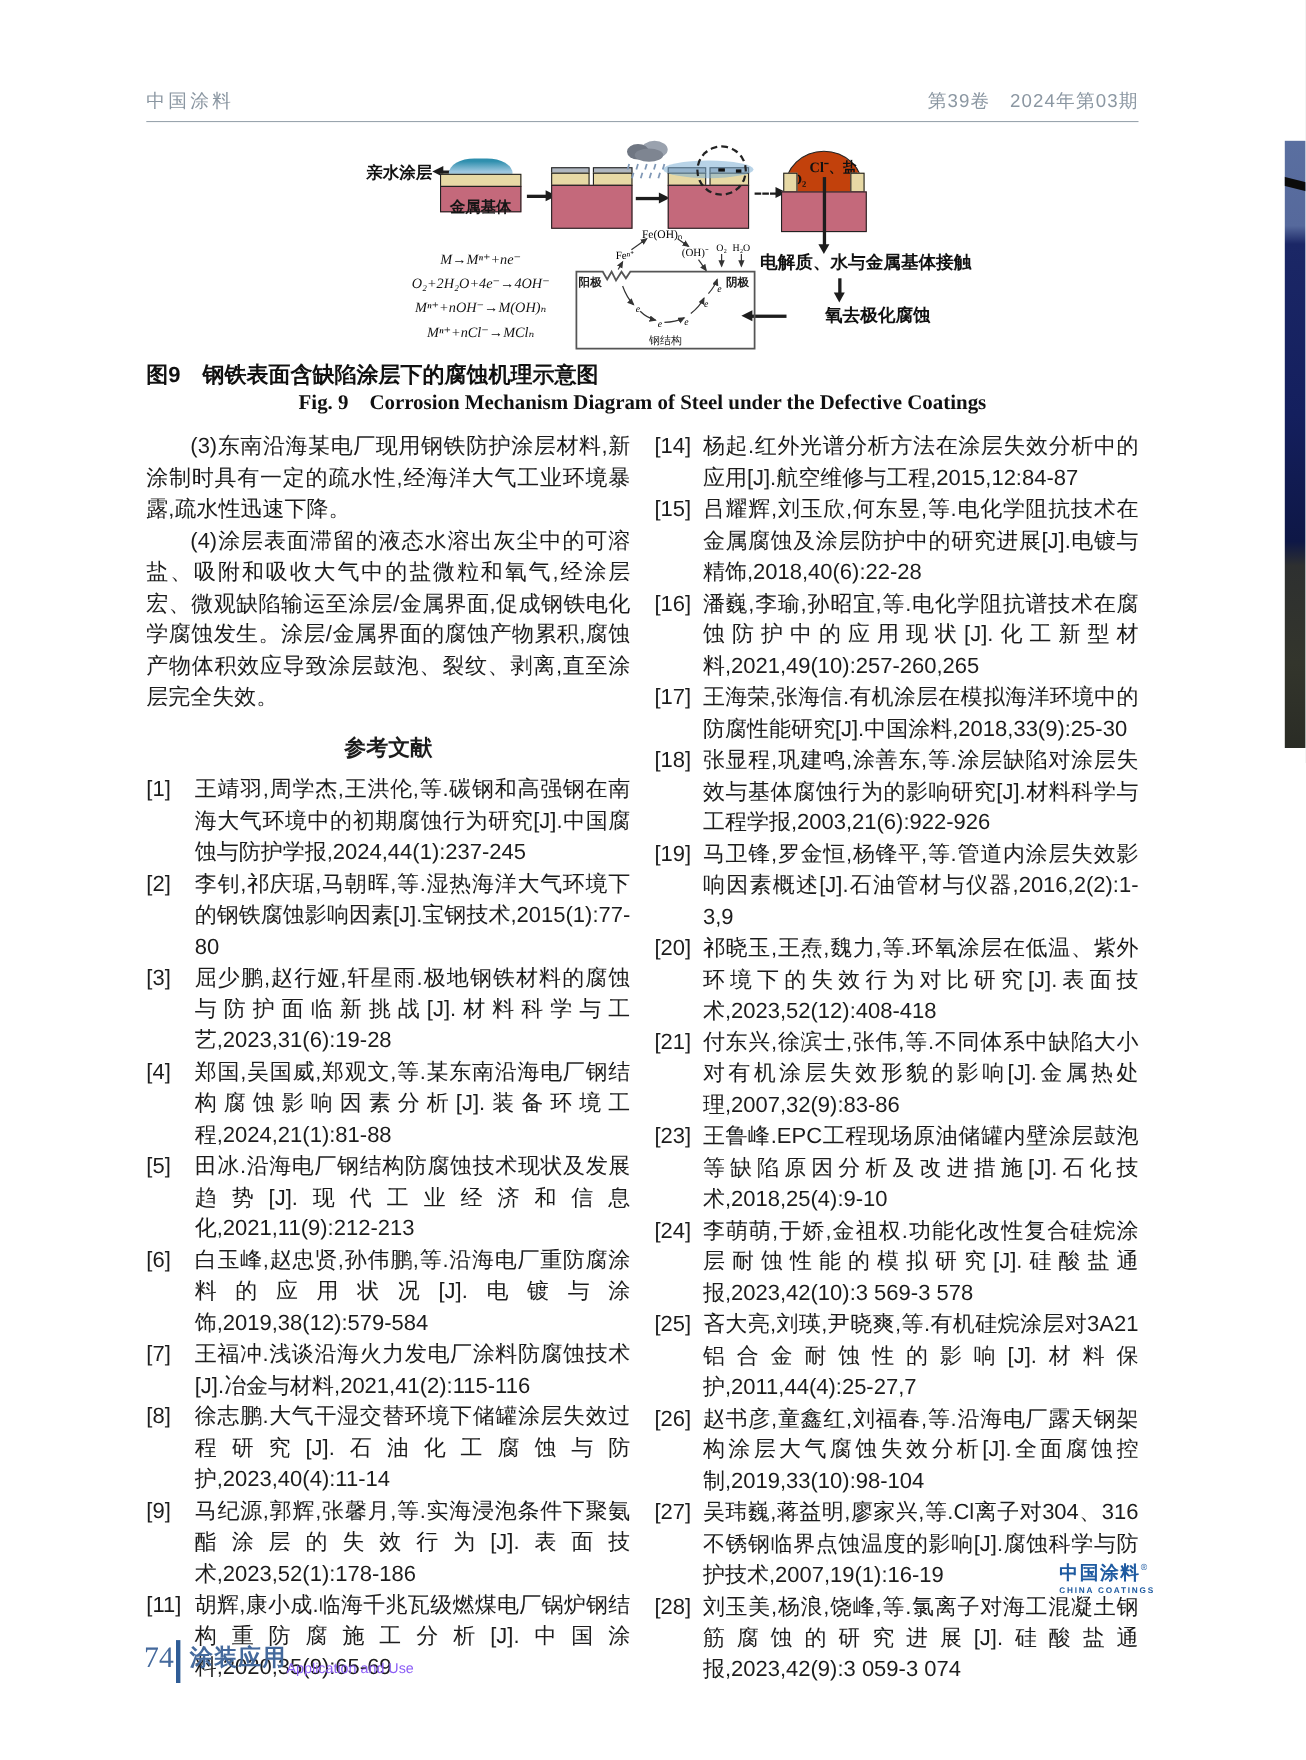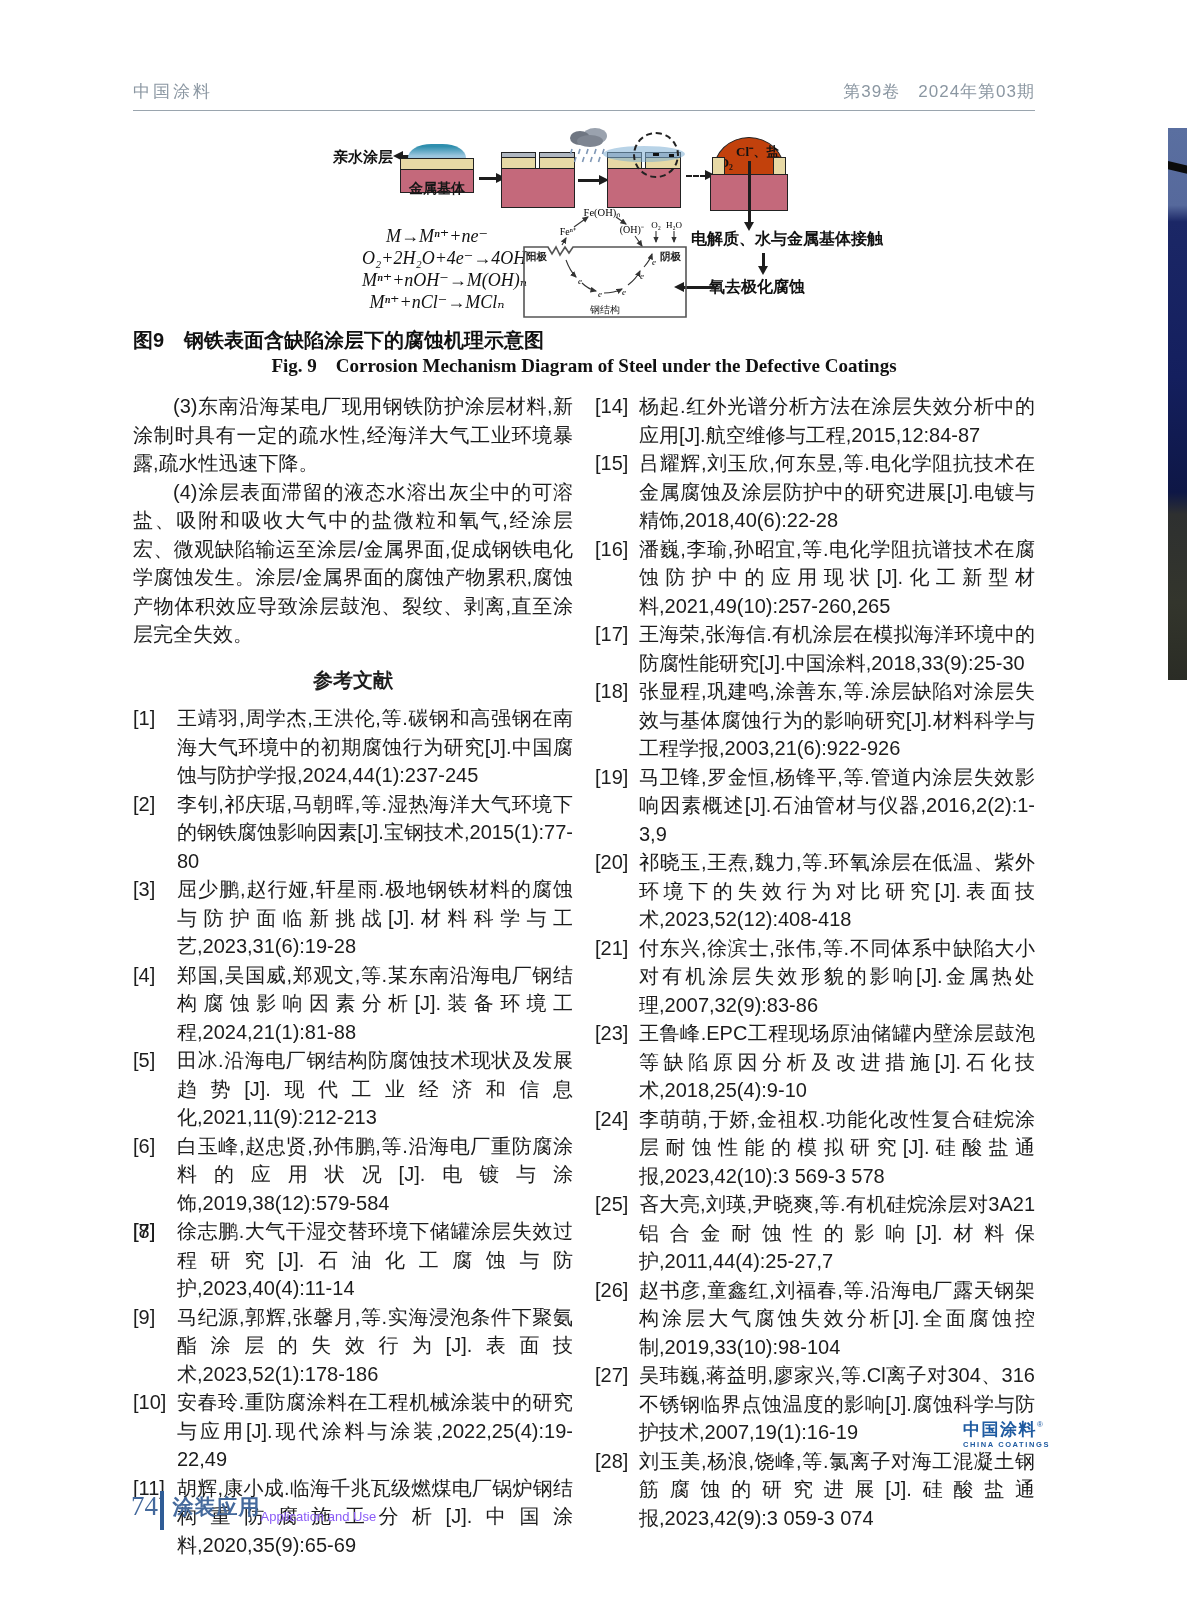--- a/index.html
+++ b/index.html
@@ -35,21 +35,21 @@
                 border-top:5.5px solid transparent;border-bottom:5.5px solid transparent;}
   .harrow.toleft:after{right:auto;left:-9px;border-left:none;border-right:10px solid #1d1d1d;}
   .dasharrow{position:absolute;height:0;border-top:2.5px dashed #1d1d1d;}
   .dasharrow:after{content:"";position:absolute;right:-9px;top:-7px;border-left:10px solid #1d1d1d;
                 border-top:5.5px solid transparent;border-bottom:5.5px solid transparent;}
   .varrow{position:absolute;width:2.5px;background:#1d1d1d;}
   .varrow:after{content:"";position:absolute;bottom:-8px;left:-4.2px;border-top:9px solid #1d1d1d;
                 border-left:5.5px solid transparent;border-right:5.5px solid transparent;}
   .formulas{position:absolute;left:192px;top:94px;width:150px;text-align:center;
             font-family:"Liberation Serif","DejaVu Serif",serif;font-style:italic;
-            font-size:18px;line-height:22px;color:#111;}
+            font-size:13px;line-height:22px;color:#111;}
   .figtext{position:absolute;font-size:16px;font-weight:bold;color:#111;white-space:nowrap;}
 
   
   .cap-zh{position:absolute;left:133px;right:152px;top:327px;
           font-size:20px;font-weight:bold;color:#111;}
   .cap-en{position:absolute;left:133px;right:152px;top:353px;text-align:center;
           font-family:"Liberation Serif","DejaVu Serif",serif;font-weight:bold;font-size:19px;color:#111;}
 
   
   .cols{position:absolute;left:133px;right:152px;top:392px;display:flex;gap:22px;}
@@ -153,21 +153,21 @@
         <span class="dl" style="left:5px;top:17px;">O₂</span>
       </div>
       <div class="coat" style="left:2px;top:20px;width:13px;height:18px;"></div>
       <div class="coat" style="left:63px;top:20px;width:13px;height:18px;"></div>
       <div class="substrate" style="left:0;top:37px;width:78px;height:37px;"></div>
       <div class="varrow" style="left:38px;top:24px;height:62px;"></div>
     </div>
 
     <div class="figtext" style="left:521px;top:98px;">电解质、水与金属基体接触</div>
     <div class="varrow" style="left:592px;top:122px;height:14px;"></div>
-    <div class="figtext" style="left:539px;top:146px;">氧去极化腐蚀</div>
+    <div class="figtext" style="left:580px;top:146px;">氧去极化腐蚀</div>
     <div class="harrow toleft" style="left:513px;top:155px;width:32px;"></div>
 
     <div class="formulas">
       <div>M→Mⁿ⁺+ne⁻</div>
       <div>O₂+2H₂O+4e⁻→4OH⁻</div>
       <div>Mⁿ⁺+nOH⁻→M(OH)ₙ</div>
       <div>Mⁿ⁺+nCl⁻→MClₙ</div>
     </div>
 
     <svg class="abs" style="left:352px;top:74px;" width="166" height="114" viewBox="0 0 166 114">
@@ -216,24 +216,23 @@
       <p class="para">(3)东南沿海某电厂现用钢铁防护涂层材料,新涂制时具有一定的疏水性,经海洋大气工业环境暴露,疏水性迅速下降。</p>
       <p class="para">(4)涂层表面滞留的液态水溶出灰尘中的可溶盐、吸附和吸收大气中的盐微粒和氧气,经涂层宏、微观缺陷输运至涂层/金属界面,促成钢铁电化学腐蚀发生。涂层/金属界面的腐蚀产物累积,腐蚀产物体积效应导致涂层鼓泡、裂纹、剥离,直至涂层完全失效。</p>
       <h3 class="refs-heading">参考文献</h3>
       <div id="refs-left">
           <div class="ref-item"><span class="ref-num">[1]</span><span>王靖羽,周学杰,王洪伦,等.碳钢和高强钢在南海大气环境中的初期腐蚀行为研究[J].中国腐蚀与防护学报,2024,44(1):237-245</span></div>
           <div class="ref-item"><span class="ref-num">[2]</span><span>李钊,祁庆琚,马朝晖,等.湿热海洋大气环境下的钢铁腐蚀影响因素[J].宝钢技术,2015(1):77-80</span></div>
           <div class="ref-item"><span class="ref-num">[3]</span><span>屈少鹏,赵行娅,轩星雨.极地钢铁材料的腐蚀与防护面临新挑战[J].材料科学与工艺,2023,31(6):19-28</span></div>
           <div class="ref-item"><span class="ref-num">[4]</span><span>郑国,吴国威,郑观文,等.某东南沿海电厂钢结构腐蚀影响因素分析[J].装备环境工程,2024,21(1):81-88</span></div>
           <div class="ref-item"><span class="ref-num">[5]</span><span>田冰.沿海电厂钢结构防腐蚀技术现状及发展趋势[J].现代工业经济和信息化,2021,11(9):212-213</span></div>
           <div class="ref-item"><span class="ref-num">[6]</span><span>白玉峰,赵忠贤,孙伟鹏,等.沿海电厂重防腐涂料的应用状况[J].电镀与涂饰,2019,38(12):579-584</span></div>
-          <div class="ref-item"><span class="ref-num">[7]</span></div>
+          <div class="ref-item"><span class="ref-num">[7]</span><span>王福冲.浅谈沿海火力发电厂涂料防腐蚀技术[J].冶金与材料,2021,41(2):115-116</span></div>
           <div class="ref-item"><span class="ref-num">[8]</span><span>徐志鹏.大气干湿交替环境下储罐涂层失效过程研究[J].石油化工腐蚀与防护,2023,40(4):11-14</span></div>
           <div class="ref-item"><span class="ref-num">[9]</span><span>马纪源,郭辉,张馨月,等.实海浸泡条件下聚氨酯涂层的失效行为[J].表面技术,2023,52(1):178-186</span></div>
-          <div class="ref-item"><span class="ref-num">[10]</span><span>安春玲.重防腐涂料在工程机械涂装中的研究与应用[J].现代涂料与涂装,2022,25(4):19-22,49</span></div>
           <div class="ref-item"><span class="ref-num">[11]</span><span>胡辉,康小成.临海千兆瓦级燃煤电厂锅炉钢结构重防腐施工分析[J].中国涂料,2020,35(9):65-69</span></div>
         </div>
     </div>
     <div class="col">
       <div id="refs-right">
           <div class="ref-item"><span class="ref-num">[14]</span><span>杨起.红外光谱分析方法在涂层失效分析中的应用[J].航空维修与工程,2015,12:84-87</span></div>
           <div class="ref-item"><span class="ref-num">[15]</span><span>吕耀辉,刘玉欣,何东昱,等.电化学阻抗技术在金属腐蚀及涂层防护中的研究进展[J].电镀与精饰,2018,40(6):22-28</span></div>
           <div class="ref-item"><span class="ref-num">[16]</span><span>潘巍,李瑜,孙昭宜,等.电化学阻抗谱技术在腐蚀防护中的应用现状[J].化工新型材料,2021,49(10):257-260,265</span></div>
           <div class="ref-item"><span class="ref-num">[17]</span><span>王海荣,张海信.有机涂层在模拟海洋环境中的防腐性能研究[J].中国涂料,2018,33(9):25-30</span></div>
           <div class="ref-item"><span class="ref-num">[18]</span><span>张显程,巩建鸣,涂善东,等.涂层缺陷对涂层失效与基体腐蚀行为的影响研究[J].材料科学与工程学报,2003,21(6):922-926</span></div>

